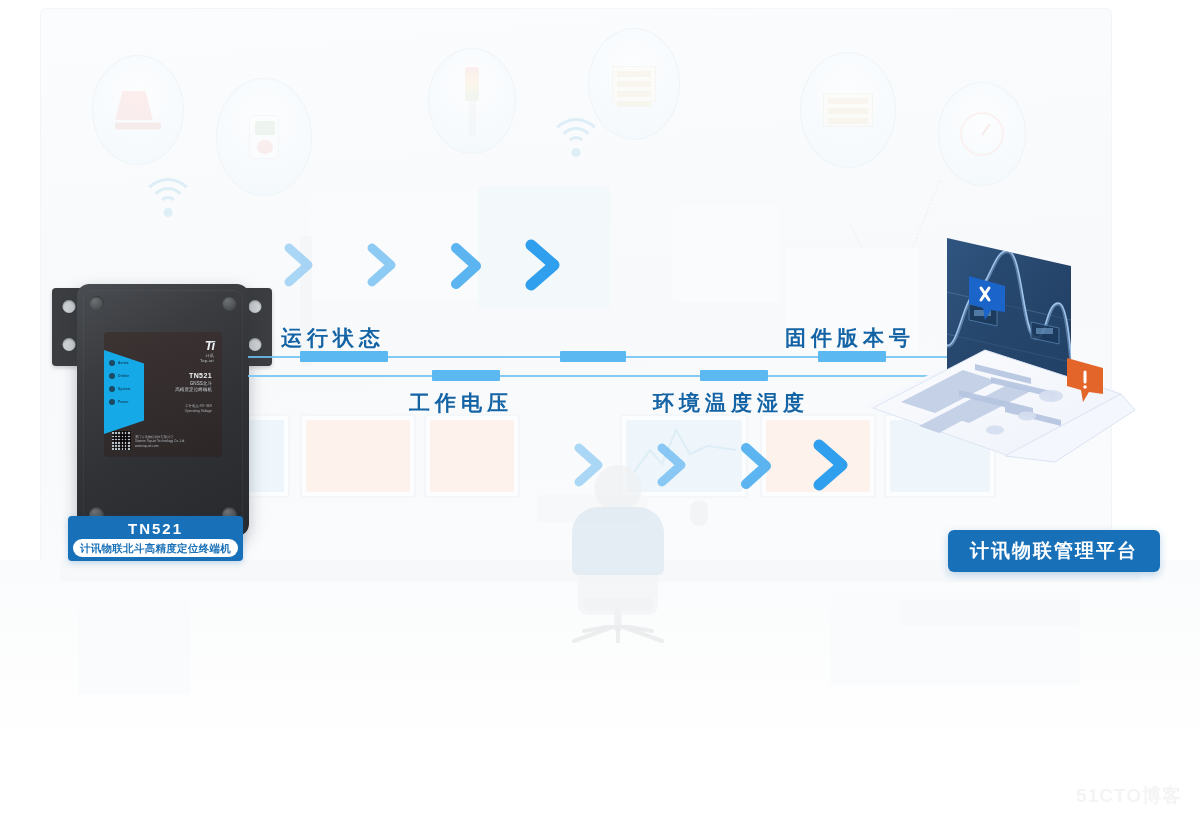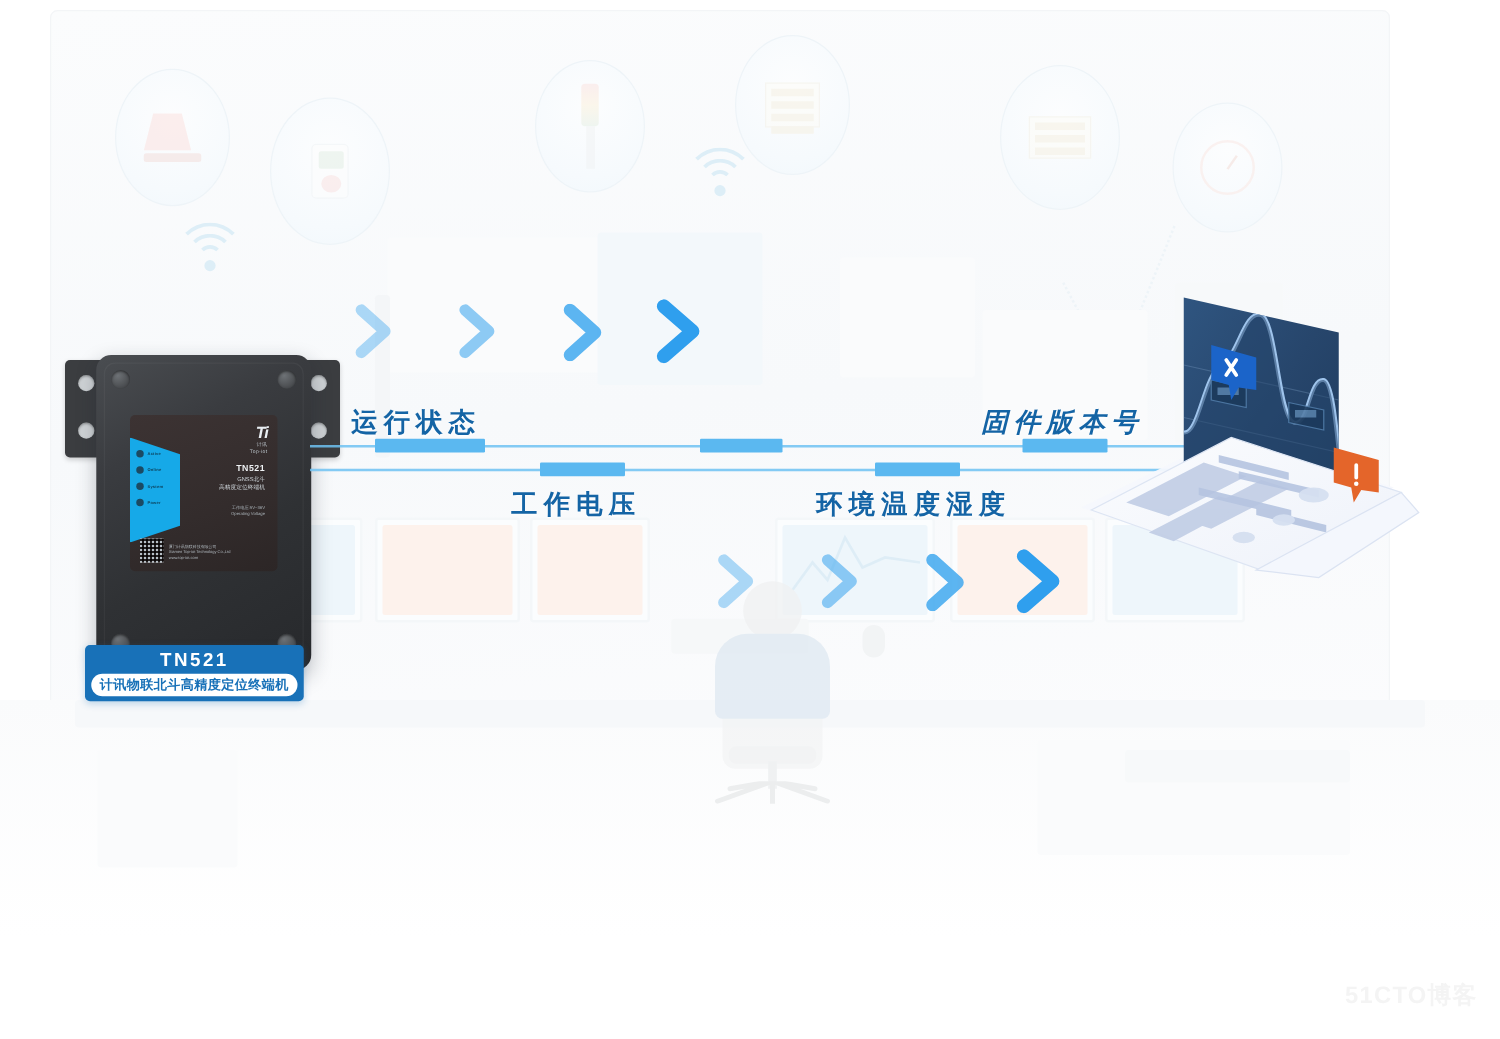--- a/index.html
+++ b/index.html
@@ -421,21 +421,21 @@
   <div class="line" style="left:248px;top:375px;width:712px;"></div>
 
   <div class="line-seg" style="left:300px;top:351px;width:88px;"></div>
   <div class="line-seg" style="left:560px;top:351px;width:66px;"></div>
   <div class="line-seg" style="left:818px;top:351px;width:68px;"></div>
 
   <div class="line-seg" style="left:432px;top:370px;width:68px;"></div>
   <div class="line-seg" style="left:700px;top:370px;width:68px;"></div>
 
   <div class="dlabel" style="left:281px;top:324px;">运行状态</div>
-  <div class="dlabel" style="left:785px;top:324px;font-style:italic;">固件版本号</div>
+  <div class="dlabel" style="left:785px;top:324px;">固件版本号</div>
 
   <div class="dlabel" style="left:409px;top:389px;">工作电压</div>
   <div class="dlabel" style="left:653px;top:389px;">环境温度湿度</div>
 
   <div class="iso">
     <svg width="330" height="300" viewBox="0 0 330 300">
       <defs>
         <linearGradient id="scrG" x1="0" y1="0" x2="1" y2="1">
           <stop offset="0%" stop-color="#2b4d72"></stop>
           <stop offset="55%" stop-color="#244468"></stop>
@@ -515,16 +515,19 @@
         <path d="M126,58 L134,70 M134,58 L126,70" stroke="#ffffff" stroke-width="3" stroke-linecap="round"></path>
       </g>
       <g>
         <polygon points="212,128 248,138 248,164 234,162 228,172 226,160 212,156" fill="#e4652a"></polygon>
         <path d="M230,142 L230,152" stroke="#ffffff" stroke-width="3" stroke-linecap="round"></path>
         <circle cx="230" cy="157" r="1.8" fill="#ffffff"></circle>
       </g>
     </svg>
   </div>
 
+  <div class="plat-caption">
+    <span>计讯物联管理平台</span>
+  </div>
 
   <div class="wm">51CTO博客</div>
 
 </div>
 
 </body></html>

